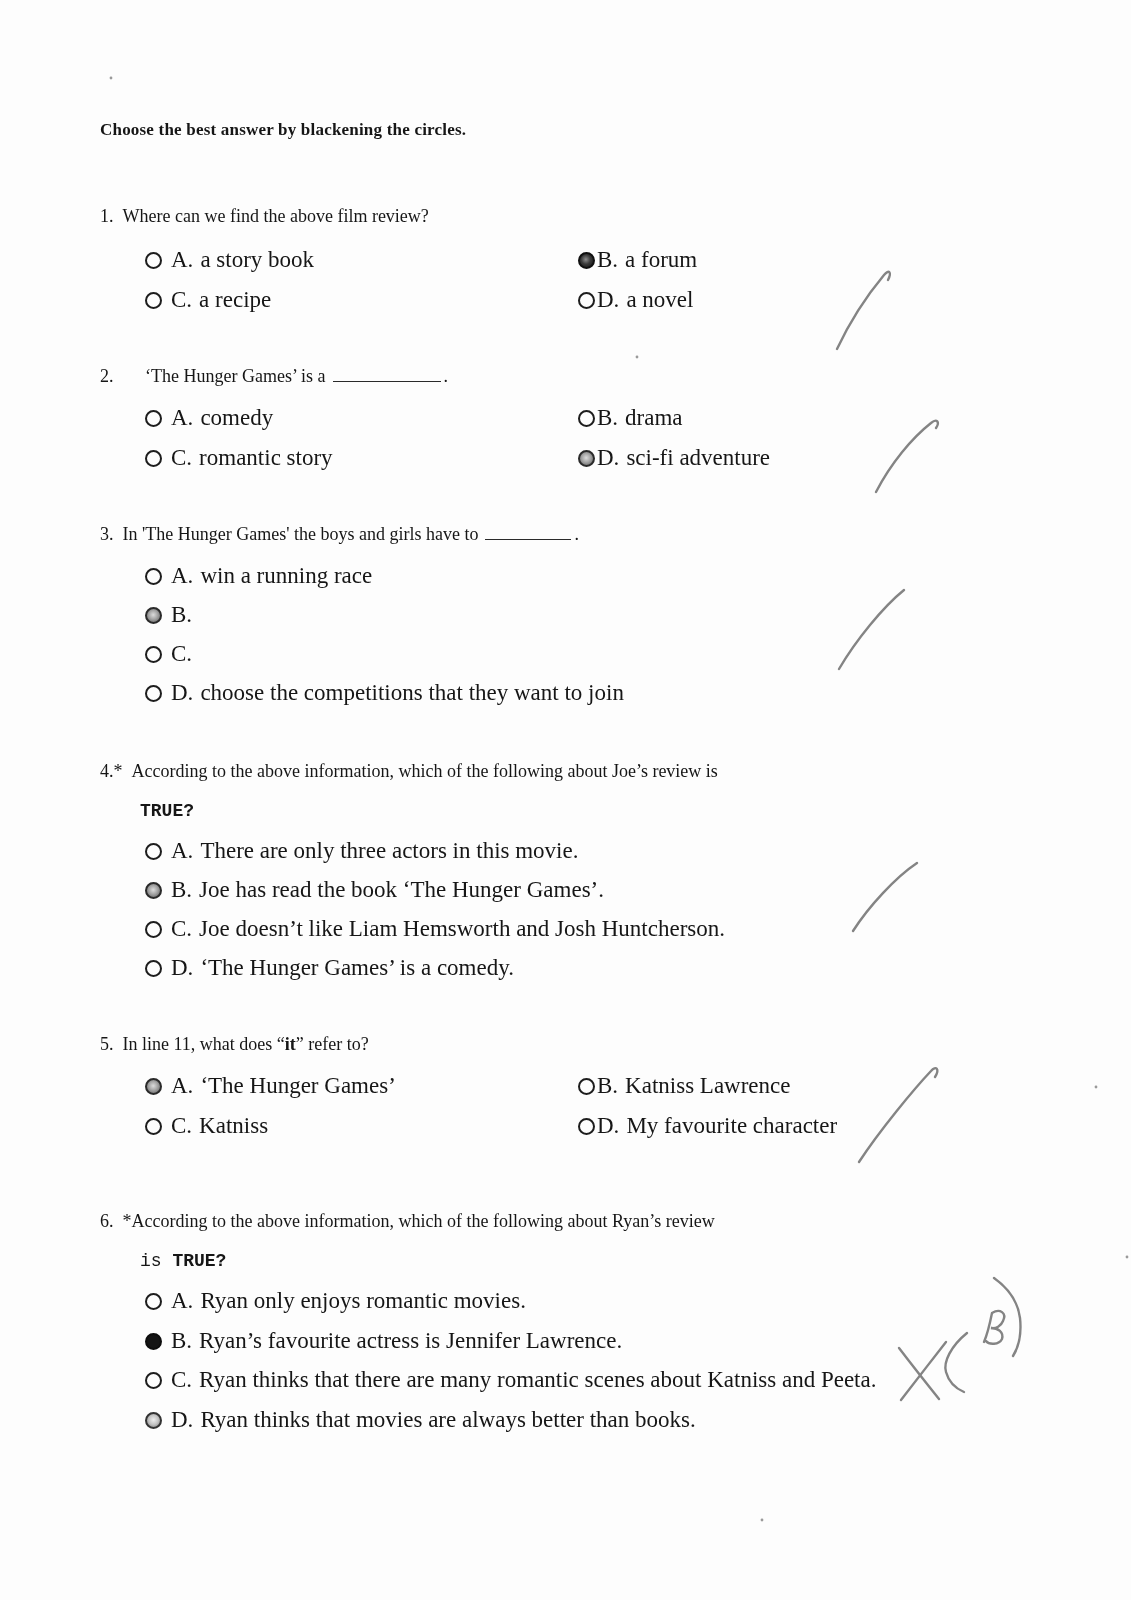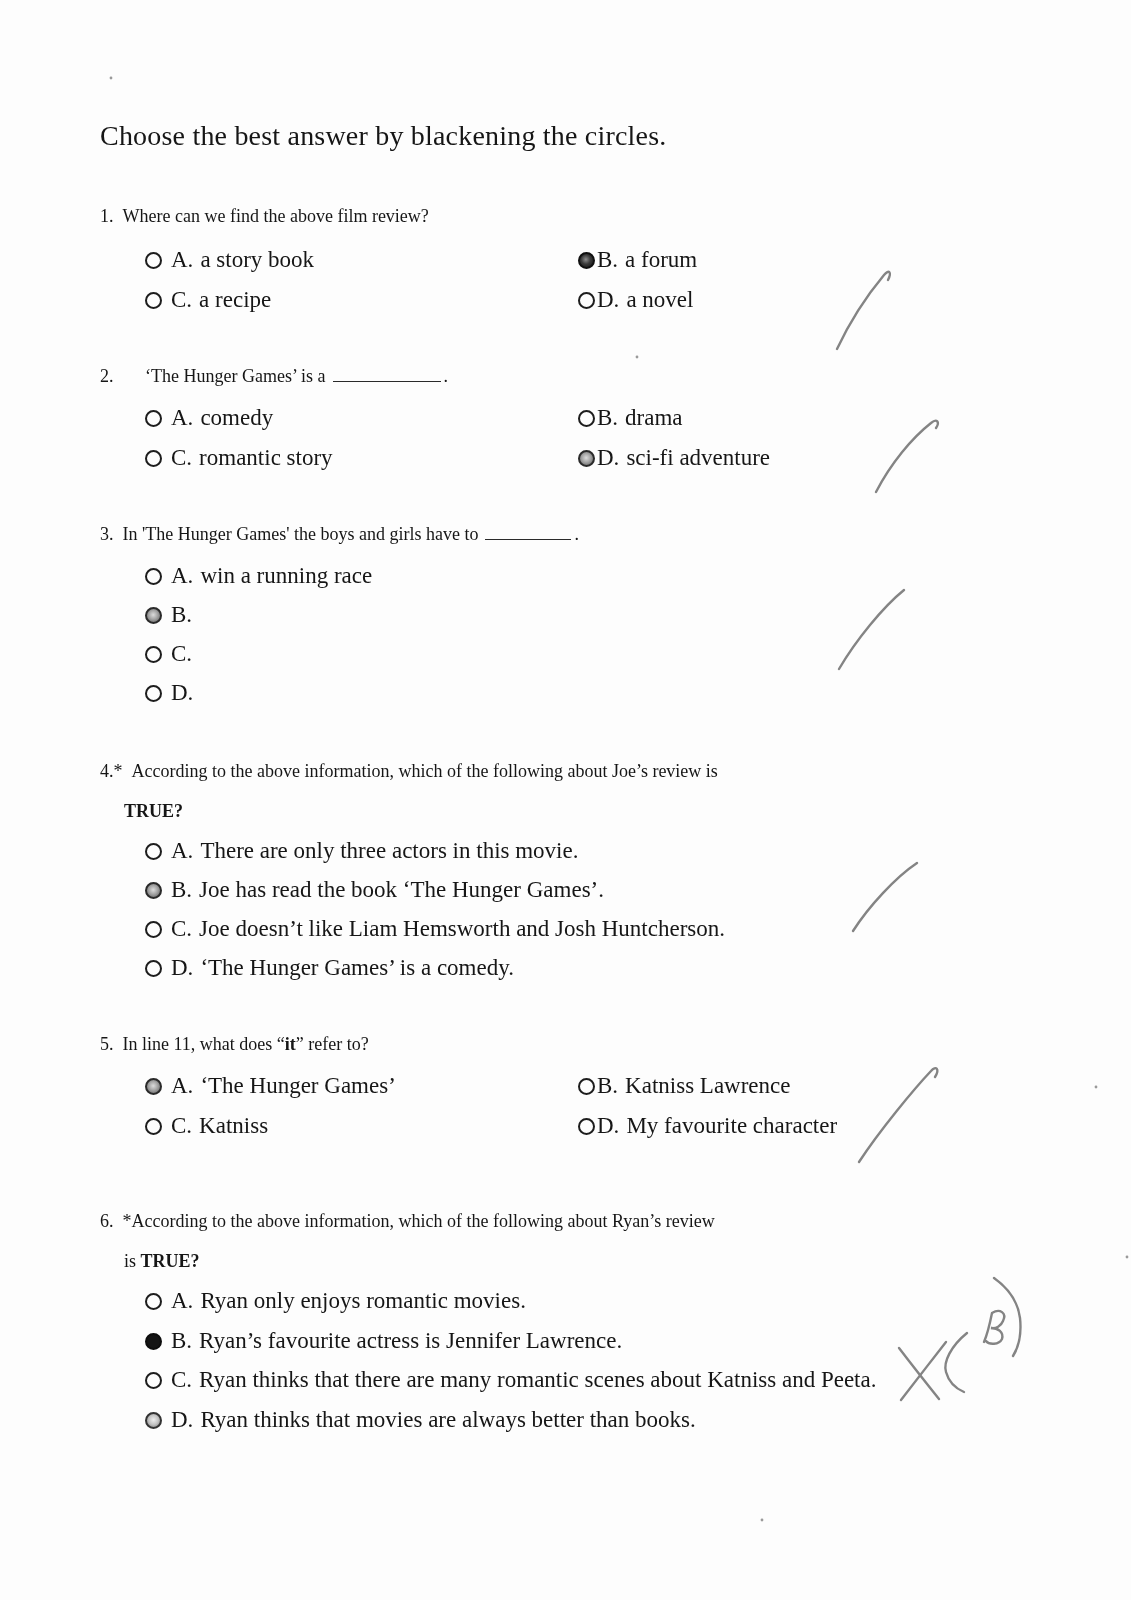--- a/index.html
+++ b/index.html
@@ -2,27 +2,27 @@
 <html><head>
 <meta charset="utf-8">
 <style>
   html,body{margin:0;padding:0;background:#ffffff;}
   .page{
     position:relative; width:1131px; height:1600px; background:#fdfdfd;
     font-family:"Liberation Serif","DejaVu Serif",serif; color:#161616; overflow:hidden;
   }
   .instruction{
     position:absolute; left:100px; top:120px;
-    font-size:28px; font-weight:normal; letter-spacing:0.2px;
+    font-size:17px; font-weight:bold; letter-spacing:0.2px;
   }
   .q{ position:absolute; left:100px; right:0; }
   .prompt{ position:absolute; left:0; top:0; height:32px; line-height:32px; font-size:18px; white-space:nowrap;}
   .qnum{ margin-right:9px; }
   .qnum-wide{ display:inline-block; width:45px; margin-right:0; }
-  .indent2{ left:24px; }
+  .indent2{ left:40px;font-family:Liberation Mono, monospace; }
   .blank{ display:inline-block; width:108px; height:5px; border-bottom:1.7px solid #2a2a2a; margin:0 3px 0 7px; }
   .blank.short{ width:86px; }
   .row{ position:absolute; left:0; right:0; height:32px; display:flex; align-items:center; padding-left:45px; }
   .opt{ display:flex; align-items:center; font-size:23px; white-space:nowrap; }
   .opt.rightcol{ position:absolute; left:478px; top:0; height:32px; }
   .bubble{
     width:17px; height:17px; border:2px solid #1d1d1d; border-radius:50%;
     display:inline-block; flex:none; margin-right:9px; box-sizing:border-box;
   }
   .rightcol .bubble{ margin-right:2px; }
@@ -122,20 +122,21 @@
     <div class="row" style="top:120px">
       <div class="opt">
         <span class="bubble fill-none"></span>
         <span class="olabel">C.</span>
       </div>
     </div>
     <div class="row" style="top:159px">
       <div class="opt">
         <span class="bubble fill-none"></span>
         <span class="olabel">D.</span>
+        <span>choose the competitions that they want to join</span>
       </div>
     </div>
   </section>
 
   <section class="q" style="top:755px">
     <div class="prompt">
       <span class="qnum">4.*</span><span>According to the above information, which of the following about Joe’s review is</span>
     </div>
     <div class="prompt indent2" style="top:40px">
       <b>TRUE?</b>

